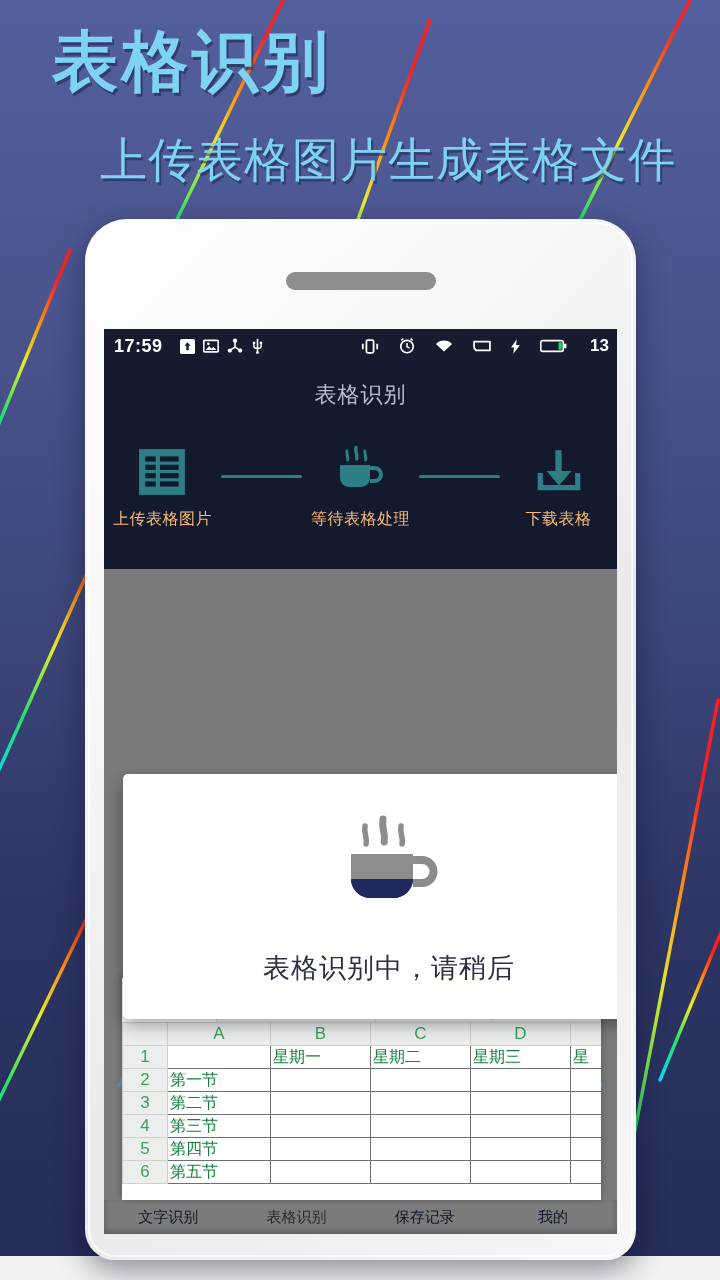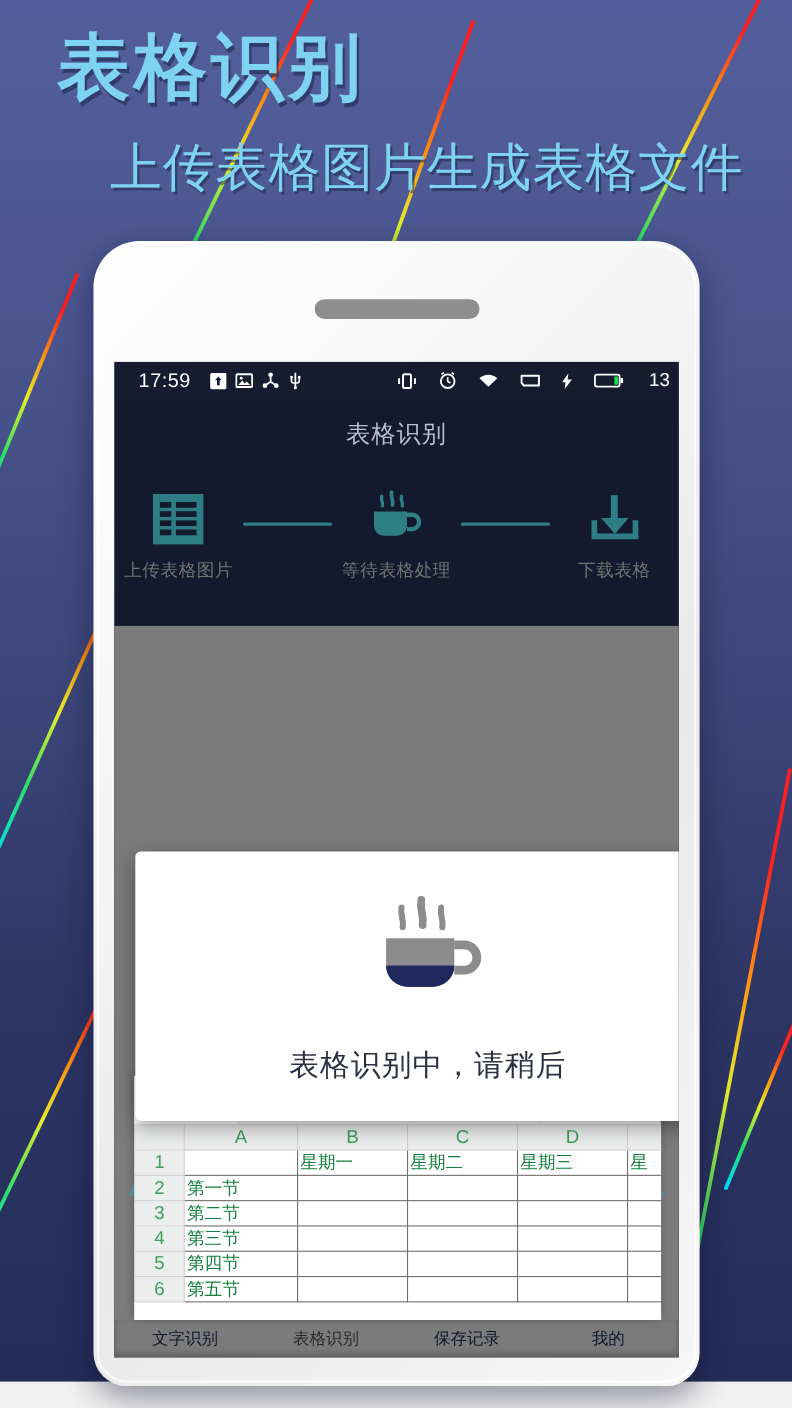--- a/index.html
+++ b/index.html
@@ -13,24 +13,25 @@
 
   
   .promo{position:absolute;left:0;top:0;width:720px;z-index:5;}
   .promo-title{
     position:absolute;left:52px;top:28px;
     font-size:66px;line-height:1;color:#7fd3f2;font-weight:bold;
     letter-spacing:4px;
     text-shadow:2px 3px 0 rgba(25,35,70,.55);
   }
   .promo-sub{
-    position:absolute;left:100px;top:128px;
+    position:absolute;left:100px;top:140px;
     font-size:47px;line-height:1;color:#7fd3f2;
     letter-spacing:1px;
     text-shadow:2px 3px 0 rgba(25,35,70,.5);
+    font-family:Liberation Mono, monospace;
   }
 
   
   .phone{
     position:absolute;left:85px;top:219px;width:551px;height:1041px;
     background:linear-gradient(135deg,#ffffff 0%,#f4f4f4 38%,#e9e9e9 60%,#f7f7f7 100%);
     border-radius:42px 42px 30px 30px;
     box-shadow:0 10px 30px rgba(10,15,40,.45);
     z-index:6;
   }
@@ -43,41 +44,42 @@
     width:150px;height:18px;border-radius:9px;background:#8e8e8e;
   }
   .screen{
     position:absolute;left:19px;top:110px;width:513px;height:905px;
     overflow:hidden;background:#13182c;
   }
 
   
   .statusbar{
     height:34px;background:#161b30;color:#fff;
-    display:flex;align-items:center;padding:0 8px 0 22px;
+    display:flex;align-items:center;padding:0 8px 0 10px;
     font-size:17px;
+    font-weight:bold;
   }
   .sb-time{font-size:18px;letter-spacing:.5px;margin-right:9px;}
   .sb-left{display:flex;align-items:center;gap:8px;flex:1;}
   .sb-right{display:flex;align-items:center;gap:20px;}
   .sb-ic{display:inline-flex;align-items:center;justify-content:center;}
   .batt-num{font-size:17px;margin-left:3px;}
 
   
   .app-header{background:#141a2e;height:206px;position:relative;}
   .app-title{
     text-align:center;padding-top:17px;color:#b9bfcf;font-size:22px;letter-spacing:1px;
   }
   .steps{
     position:absolute;left:0;right:0;top:78px;
     display:flex;align-items:flex-start;justify-content:center;
   }
   .step{width:118px;text-align:center;}
   .step-ic{height:62px;display:flex;align-items:center;justify-content:center;}
-  .step-lb{color:#737373;font-size:16px;margin-top:6px;letter-spacing:.5px;}
+  .step-lb{color:#fdba74;font-size:16px;margin-top:6px;letter-spacing:.5px;}
   .connector{width:82px;height:3px;background:#2d7f85;margin-top:34px;border-radius:2px;}
 
   
   .app-body{position:absolute;left:0;top:240px;width:513px;height:665px;background:#7b7b7b;}
   .upload-btn{
     position:absolute;left:119px;top:405px;width:250px;height:74px;
     background:#1e8b5c;border-radius:12px;
     display:flex;align-items:center;justify-content:center;gap:12px;
     color:#fff;font-size:26px;opacity:.62;filter:blur(.4px);
   }

